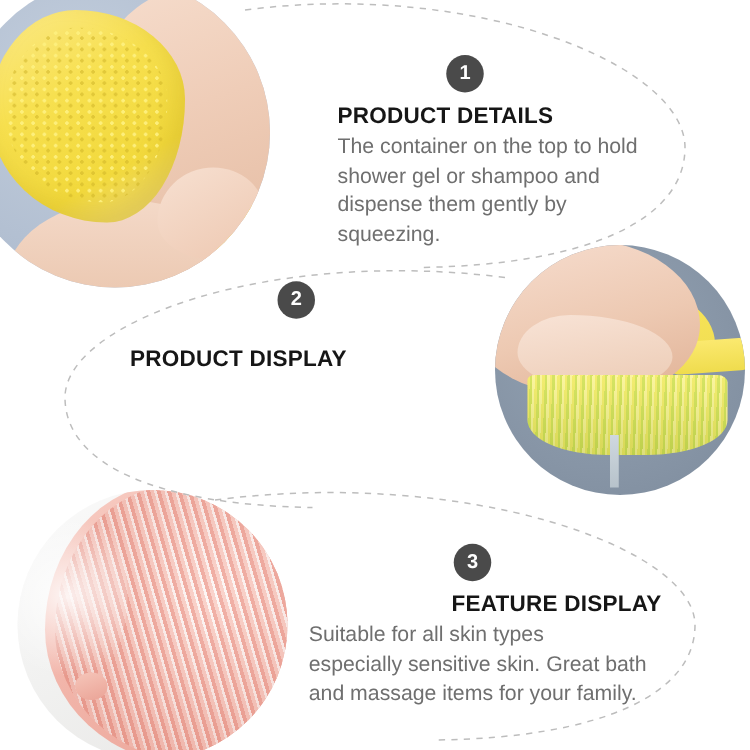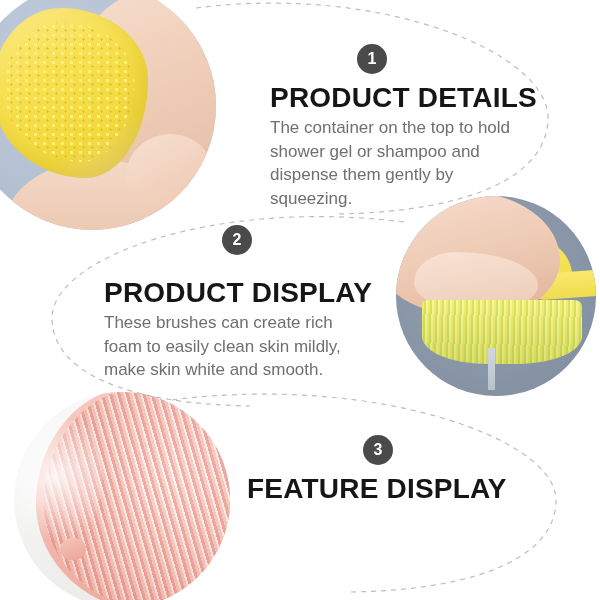--- a/index.html
+++ b/index.html
@@ -258,21 +258,21 @@
     height: 30px;
     border-radius: 50%;
     background: #4a4a4a;
     color: #ffffff;
     font-size: 16px;
     font-weight: bold;
     line-height: 30px;
     text-align: center;
   }
   .heading {
-    font-size: 28px;
+    font-size: 18px;
     font-weight: bold;
     color: #161616;
     letter-spacing: .2px;
     white-space: nowrap;
     margin: 0;
   }
   .body {
     font-size: 17px;
     line-height: 23.5px;
     color: #6f6f6f;
@@ -336,23 +336,23 @@
     <p class="heading">PRODUCT DETAILS</p>
     <p class="body">The container on the top to hold
 shower gel or shampoo and
 dispense them gently by
 squeezing.</p>
   </div>
 
   <div class="section" id="section-2">
     <div class="badge">2</div>
     <p class="heading">PRODUCT DISPLAY</p>
-    <p class="body">These brushes can create rich
-foam to easily clean skin mildly,
-make skin white and smooth.</p>
   </div>
 
   <div class="section" id="section-3">
     <div class="badge">3</div>
     <p class="heading">FEATURE DISPLAY</p>
+    <p class="body">Suitable for all skin types
+especially sensitive skin. Great bath
+and massage items for your family.</p>
   </div>
 
 </div>
 
 </body></html>

